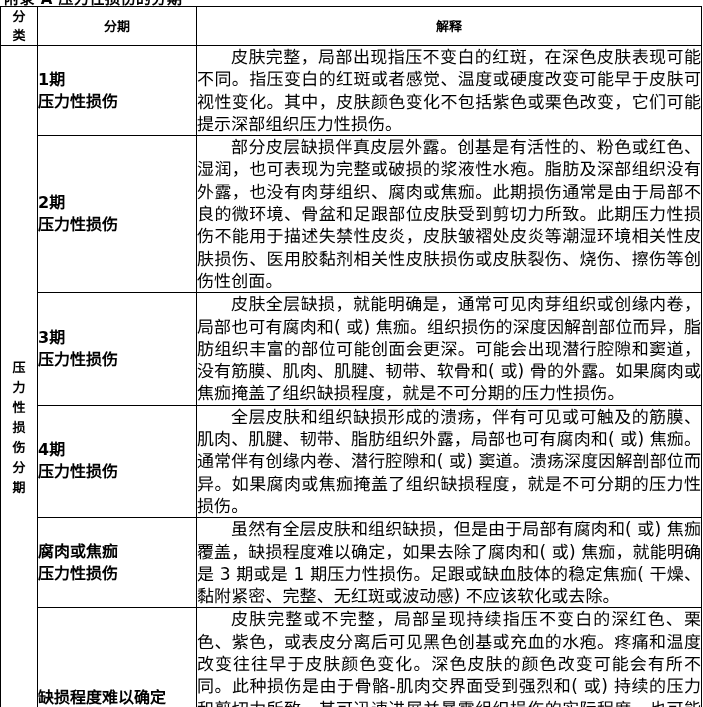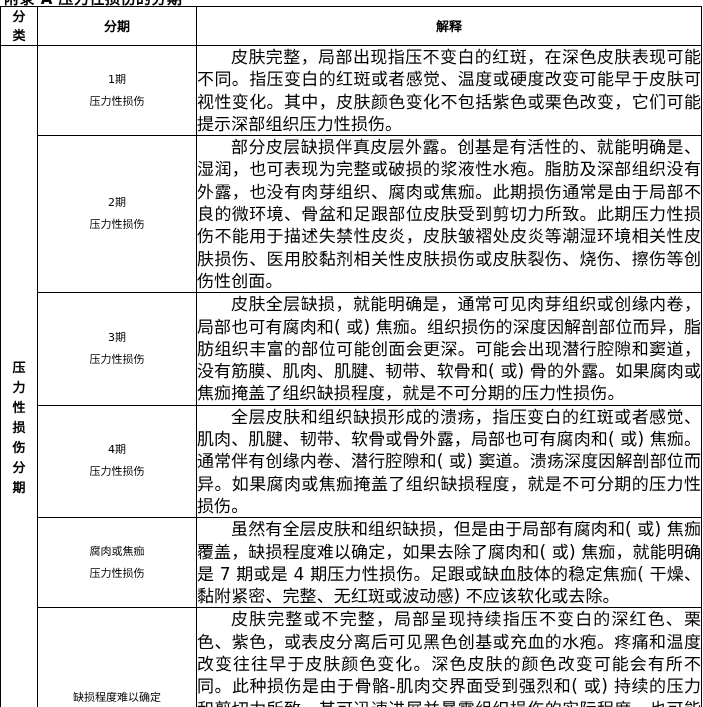--- a/index.html
+++ b/index.html
@@ -85,23 +85,22 @@
     font-size: 13px;
     padding: 0 5px;
   }
   .cat-cell .vchar {
     display: block;
     line-height: 20px;
   }
 
   
   .stage-cell {
-    text-align: center;
-    font-weight: normal;
-    font-size: 11px;
+    font-weight: bold;
+    font-size: 16px;
     line-height: 22px;
     padding: 2px 6px;
   }
   .stage-cell .ln {
     display: block;
   }
 
   
   .desc-cell {
     font-size: 17px;
@@ -163,45 +162,45 @@
           <span class="ln">压力性损伤</span>
         </td>
         <td class="desc-cell">皮肤完整，局部出现指压不变白的红斑，在深色皮肤表现可能不同。指压变白的红斑或者感觉、温度或硬度改变可能早于皮肤可视性变化。其中，皮肤颜色变化不包括紫色或栗色改变，它们可能提示深部组织压力性损伤。</td>
       </tr>
 
       <tr class="r2">
         <td class="stage-cell">
           <span class="ln">2期</span>
           <span class="ln">压力性损伤</span>
         </td>
-        <td class="desc-cell">部分皮层缺损伴真皮层外露。创基是有活性的、就能明确是、湿润，也可表现为完整或破损的浆液性水疱。脂肪及深部组织没有外露，也没有肉芽组织、腐肉或焦痂。此期损伤通常是由于局部不良的微环境、骨盆和足跟部位皮肤受到剪切力所致。此期压力性损伤不能用于描述失禁性皮炎，皮肤皱褶处皮炎等潮湿环境相关性皮肤损伤、医用胶黏剂相关性皮肤损伤或皮肤裂伤、烧伤、擦伤等创伤性创面。</td>
+        <td class="desc-cell">部分皮层缺损伴真皮层外露。创基是有活性的、粉色或红色、湿润，也可表现为完整或破损的浆液性水疱。脂肪及深部组织没有外露，也没有肉芽组织、腐肉或焦痂。此期损伤通常是由于局部不良的微环境、骨盆和足跟部位皮肤受到剪切力所致。此期压力性损伤不能用于描述失禁性皮炎，皮肤皱褶处皮炎等潮湿环境相关性皮肤损伤、医用胶黏剂相关性皮肤损伤或皮肤裂伤、烧伤、擦伤等创伤性创面。</td>
       </tr>
 
       <tr class="r3">
         <td class="stage-cell">
           <span class="ln">3期</span>
           <span class="ln">压力性损伤</span>
         </td>
         <td class="desc-cell">皮肤全层缺损，就能明确是，通常可见肉芽组织或创缘内卷，局部也可有腐肉和( 或) 焦痂。组织损伤的深度因解剖部位而异，脂肪组织丰富的部位可能创面会更深。可能会出现潜行腔隙和窦道，没有筋膜、肌肉、肌腱、韧带、软骨和( 或) 骨的外露。如果腐肉或焦痂掩盖了组织缺损程度，就是不可分期的压力性损伤。</td>
       </tr>
 
       <tr class="r4">
         <td class="stage-cell">
           <span class="ln">4期</span>
           <span class="ln">压力性损伤</span>
         </td>
-        <td class="desc-cell">全层皮肤和组织缺损形成的溃疡，指压变白的红斑或者感觉、肌肉、肌腱、韧带、软骨或骨外露，局部也可有腐肉和( 或) 焦痂。通常伴有创缘内卷、潜行腔隙和( 或) 窦道。溃疡深度因解剖部位而异。如果腐肉或焦痂掩盖了组织缺损程度，就是不可分期的压力性损伤。</td>
+        <td class="desc-cell">全层皮肤和组织缺损形成的溃疡，伴有可见或可触及的筋膜、肌肉、肌腱、韧带、脂肪组织外露，局部也可有腐肉和( 或) 焦痂。通常伴有创缘内卷、潜行腔隙和( 或) 窦道。溃疡深度因解剖部位而异。如果腐肉或焦痂掩盖了组织缺损程度，就是不可分期的压力性损伤。</td>
       </tr>
 
       <tr class="r5">
         <td class="stage-cell">
           <span class="ln">腐肉或焦痂</span>
           <span class="ln">压力性损伤</span>
         </td>
-        <td class="desc-cell">虽然有全层皮肤和组织缺损，但是由于局部有腐肉和( 或) 焦痂覆盖，缺损程度难以确定，如果去除了腐肉和( 或) 焦痂，就能明确是 7 期或是 4 期压力性损伤。足跟或缺血肢体的稳定焦痂( 干燥、黏附紧密、完整、无红斑或波动感) 不应该软化或去除。</td>
+        <td class="desc-cell">虽然有全层皮肤和组织缺损，但是由于局部有腐肉和( 或) 焦痂覆盖，缺损程度难以确定，如果去除了腐肉和( 或) 焦痂，就能明确是 3 期或是 1 期压力性损伤。足跟或缺血肢体的稳定焦痂( 干燥、黏附紧密、完整、无红斑或波动感) 不应该软化或去除。</td>
       </tr>
 
       <tr class="r6">
         <td class="stage-cell">
           <span class="ln">缺损程度难以确定</span>
           <span class="ln">性损伤</span>
         </td>
         <td class="desc-cell">皮肤完整或不完整，局部呈现持续指压不变白的深红色、栗色、紫色，或表皮分离后可见黑色创基或充血的水疱。疼痛和温度改变往往早于皮肤颜色变化。深色皮肤的颜色改变可能会有所不同。此种损伤是由于骨骼-肌肉交界面受到强烈和( 或) 持续的压力和剪切力所致，其可迅速进展并暴露组织损伤的实际程度，也可能溶解吸收而不出现组织缺损。如果可见坏死组织、皮下组织、肉芽组织、筋膜、肌肉或其他深层组织，那么就是皮肤全层的压力性损伤( 不可分期、3 期或 4 期) 。此种损伤不能用于描述血管性、创伤性、神经性或皮肤病相关性的创面。</td>
       </tr>
 

